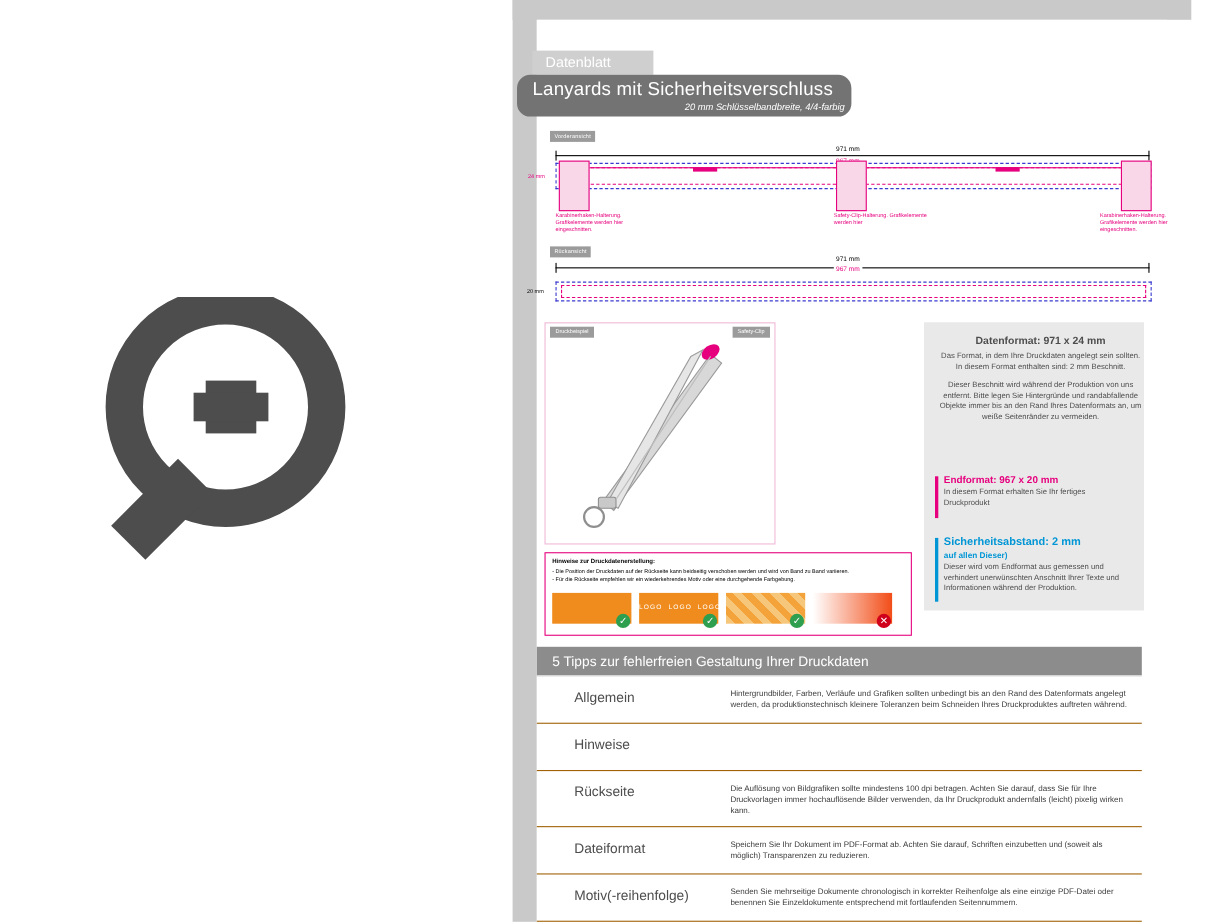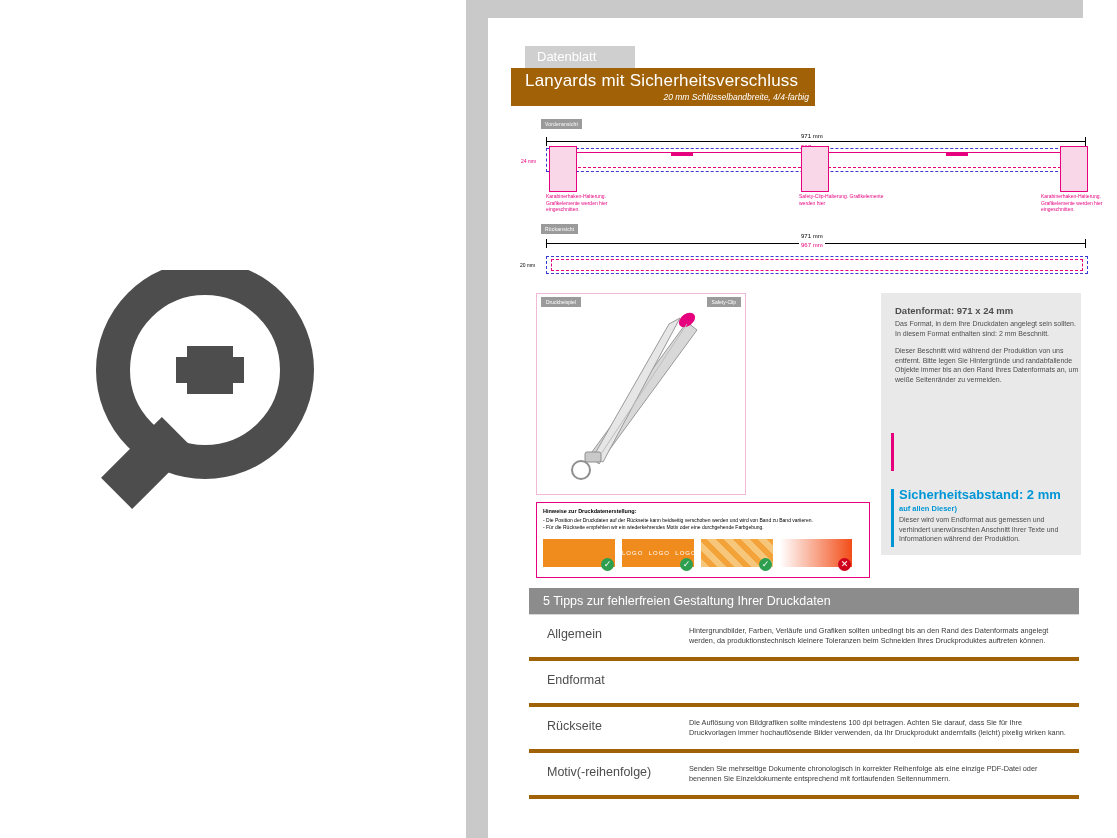--- a/index.html
+++ b/index.html
@@ -33,21 +33,21 @@
   }
   .white-page{
     position:absolute;left:22px;top:18px;width:573px;height:820px;background:#fff;
   }
   
   .tab-datenblatt{
     position:absolute;left:12px;top:45px;width:110px;height:22px;background:#cfcfcf;
     color:#ffffff;font-size:13px;line-height:22px;padding-left:12px;box-sizing:border-box;
   }
   .title-bar{
-    position:absolute;left:4px;top:67px;width:306px;height:38px;background:#a16207;
+    position:absolute;left:4px;top:67px;width:306px;height:38px;background:#737373;border-radius:12px;
   }
   .title-main{
     position:absolute;left:14px;top:3px;color:#fff;font-size:17px;letter-spacing:.2px;
   }
   .title-sub{
     position:absolute;right:6px;top:24px;color:#fff;font-size:8.5px;font-style:italic;
   }
   .label-chip{
     position:absolute;background:#9b9b9b;color:#fff;font-size:5px;padding:2px 4px;
     letter-spacing:.2px;white-space:nowrap;
@@ -65,37 +65,37 @@
     position:absolute;left:495px;top:293px;width:208px;height:200px;
     border:1px solid #f1b9d7;background:#fff;
   }
   .preview-box .chip{position:absolute;top:3px;font-size:5px;}
   .info-panel{
     position:absolute;left:840px;top:293px;width:200px;height:262px;background:#e9e9e9;
   }
   .info-h{font-size:9.5px;font-weight:bold;color:#4d4d4d;margin:0 0 3px 0;}
   .info-p{font-size:7px;color:#4d4d4d;line-height:9.5px;margin:0 0 8px 0;}
   .info-h-magenta{font-size:9px;font-weight:bold;color:#e6007e;margin:0 0 2px 0;}
-  .info-h-blue{font-size:13px;font-weight:bold;color:#0096d6;margin:0 0 2px 0;}
+  .info-h-blue{font-size:10px;font-weight:bold;color:#0096d6;margin:0 0 2px 0;}
   
   .hint-box{
     position:absolute;left:495px;top:502px;width:332px;height:74px;border:1px solid #e6007e;background:#fff;
   }
   .hint-title{font-size:5.5px;color:#000;font-weight:bold;}
   .hint-line{font-size:5px;color:#000;line-height:6.5px;}
   .swatch{position:absolute;top:36px;width:72px;height:28px;}
   .badge{position:absolute;width:13px;height:13px;border-radius:50%;
     font-size:9px;line-height:13px;text-align:center;color:#fff;}
   
   .tips-header{
     position:absolute;left:488px;top:588px;width:550px;height:26px;background:#8c8c8c;
     color:#fff;font-size:12.5px;line-height:26px;padding-left:14px;box-sizing:border-box;
   }
   .tips-table{position:absolute;left:488px;top:614px;width:550px;}
-  .tip-row{display:flex;border-bottom:4px solid #a16207;min-height:42px;}
+  .tip-row{display:flex;border-bottom:1px solid #a16207;min-height:42px;padding-left:16px;}
   .tip-row:first-child{border-top:1px solid #d8d8d8;}
   .tip-term{width:160px;box-sizing:border-box;padding:12px 0 10px 18px;font-size:12.5px;color:#4d4d4d;}
   .tip-def{flex:1;box-sizing:border-box;padding:11px 12px 9px 0;font-size:7.3px;color:#3a3a3a;line-height:10px;}
 </style>
 </head>
 <body>
 
 <div id="left-pane">
   <div id="magnifier">
     <svg viewBox="0 0 220 240" width="220" height="240" aria-hidden="true">
@@ -108,21 +108,21 @@
 </div>
 
 <div id="doc-page">
   <div id="page-sheet">
     <div class="gray-strip-left"></div>
     <div class="gray-strip-top"></div>
     <div class="white-page"></div>
   </div>
 </div>
 
-<div style="position:absolute;left:0;top:0;width:1037px;height:838px;margin-left:41px;">
+<div style="position:absolute;left:0;top:0;width:1037px;height:838px;">
 
   <div class="tab-datenblatt" style="left:484px;top:46px;">Datenblatt</div>
   <div class="title-bar" style="left:470px;top:68px;width:304px;height:38px;">
     <div class="title-main">Lanyards mit  Sicherheitsverschluss</div>
     <div class="title-sub">20 mm Schlüsselbandbreite, 4/4-farbig</div>
   </div>
 
   <div>
 
     <div class="label-chip" style="left:500px;top:119px;">Vorderansicht</div>
@@ -170,26 +170,30 @@
       <polygon points="150,28 160,36 62,170 52,162" fill="#d8d8d8" stroke="#9a9a9a" stroke-width="1"></polygon>
       <polygon points="132,30 143,24 66,168 56,163" fill="#e6e6e6" stroke="#9a9a9a" stroke-width="1"></polygon>
       <ellipse cx="150" cy="26" rx="9" ry="6" fill="#e6007e" transform="rotate(-35 150 26)"></ellipse>
       <rect x="48" y="158" width="16" height="10" rx="2" fill="#c9c9c9" stroke="#8f8f8f"></rect>
       <circle cx="44" cy="176" r="9" fill="none" stroke="#8f8f8f" stroke-width="2"></circle>
       <line x1="150" y1="30" x2="64" y2="160" stroke="#bdbdbd" stroke-width="1"></line>
     </svg>
   </div>
 
   <div class="info-panel">
-    <div style="padding:12px 2px 0 14px;">
+    <div style="padding:12px 2px 0 14px;text-align:center;">
       <div class="info-h">Datenformat: 971 x 24 mm</div>
       <div class="info-p">Das Format, in dem Ihre Druckdaten angelegt sein sollten. In diesem Format enthalten sind: 2 mm Beschnitt.</div>
       <div class="info-p">Dieser Beschnitt wird während der Produktion von uns entfernt. Bitte legen Sie Hintergründe und randabfallende Objekte immer bis an den Rand Ihres Datenformats an, um weiße Seitenränder zu vermeiden.</div>
     </div>
     <div style="position:absolute;left:10px;top:140px;width:3px;height:38px;background:#e6007e;"></div>
+    <div style="position:absolute;left:18px;top:138px;width:172px;">
+      <div class="info-h-magenta">Endformat: 967 x 20 mm</div>
+      <div class="info-p">In diesem Format erhalten Sie Ihr fertiges Druckprodukt</div>
+    </div>
     <div style="position:absolute;left:10px;top:196px;width:3px;height:58px;background:#0096d6;"></div>
     <div style="position:absolute;left:18px;top:194px;width:172px;">
       <div class="info-h-blue">Sicherheitsabstand: 2 mm</div>
       <div class="info-h-blue" style="font-size:7.5px;">auf allen Dieser)</div>
       <div class="info-p" style="margin-top:2px;">Dieser wird vom Endformat aus gemessen und verhindert unerwünschten Anschnitt Ihrer Texte und Informationen während der Produktion.</div>
     </div>
   </div>
 
   <div class="hint-box">
     <div style="padding:5px 6px 0 6px;">
@@ -209,28 +213,32 @@
 
     <div class="swatch" style="left:243px;background:linear-gradient(90deg,#ffffff,#f24d18);"></div>
     <div class="badge" style="left:301px;top:55px;background:#d0021b;">✕</div>
   </div>
 
   <div class="tips-header">5 Tipps zur fehlerfreien Gestaltung Ihrer Druckdaten</div>
 
   <div class="tips-table">
     <div class="tip-row">
       <div class="tip-term">Allgemein</div>
-      <div class="tip-def">Hintergrundbilder, Farben, Verläufe und Grafiken sollten unbedingt bis an den Rand des Datenformats angelegt werden, da produktionstechnisch kleinere Toleranzen beim Schneiden Ihres Druckproduktes auftreten können.</div>
-    </div>
-    <div class="tip-row">
-      <div class="tip-term">Endformat</div>
+      <div class="tip-def">Hintergrundbilder, Farben, Verläufe und Grafiken sollten unbedingt bis an den Rand des Datenformats angelegt werden, da produktionstechnisch kleinere Toleranzen beim Schneiden Ihres Druckproduktes auftreten während.</div>
+    </div>
+    <div class="tip-row">
+      <div class="tip-term">Hinweise</div>
     </div>
     <div class="tip-row">
       <div class="tip-term">Rückseite</div>
       <div class="tip-def">Die Auflösung von Bildgrafiken sollte mindestens 100 dpi betragen. Achten Sie darauf, dass Sie für Ihre Druckvorlagen immer hochauflösende Bilder verwenden, da Ihr Druckprodukt andernfalls (leicht) pixelig wirken kann.</div>
     </div>
     <div class="tip-row">
+      <div class="tip-term">Dateiformat</div>
+      <div class="tip-def">Speichern Sie Ihr Dokument im PDF-Format ab. Achten Sie darauf, Schriften einzubetten und (soweit als möglich) Transparenzen zu reduzieren.</div>
+    </div>
+    <div class="tip-row">
       <div class="tip-term">Motiv(-reihenfolge)</div>
       <div class="tip-def">Senden Sie mehrseitige Dokumente chronologisch in korrekter Reihenfolge als eine einzige PDF-Datei oder benennen Sie Einzeldokumente entsprechend mit fortlaufenden Seitennummern.</div>
     </div>
   </div>
 
 </div>
 
 </body></html>

